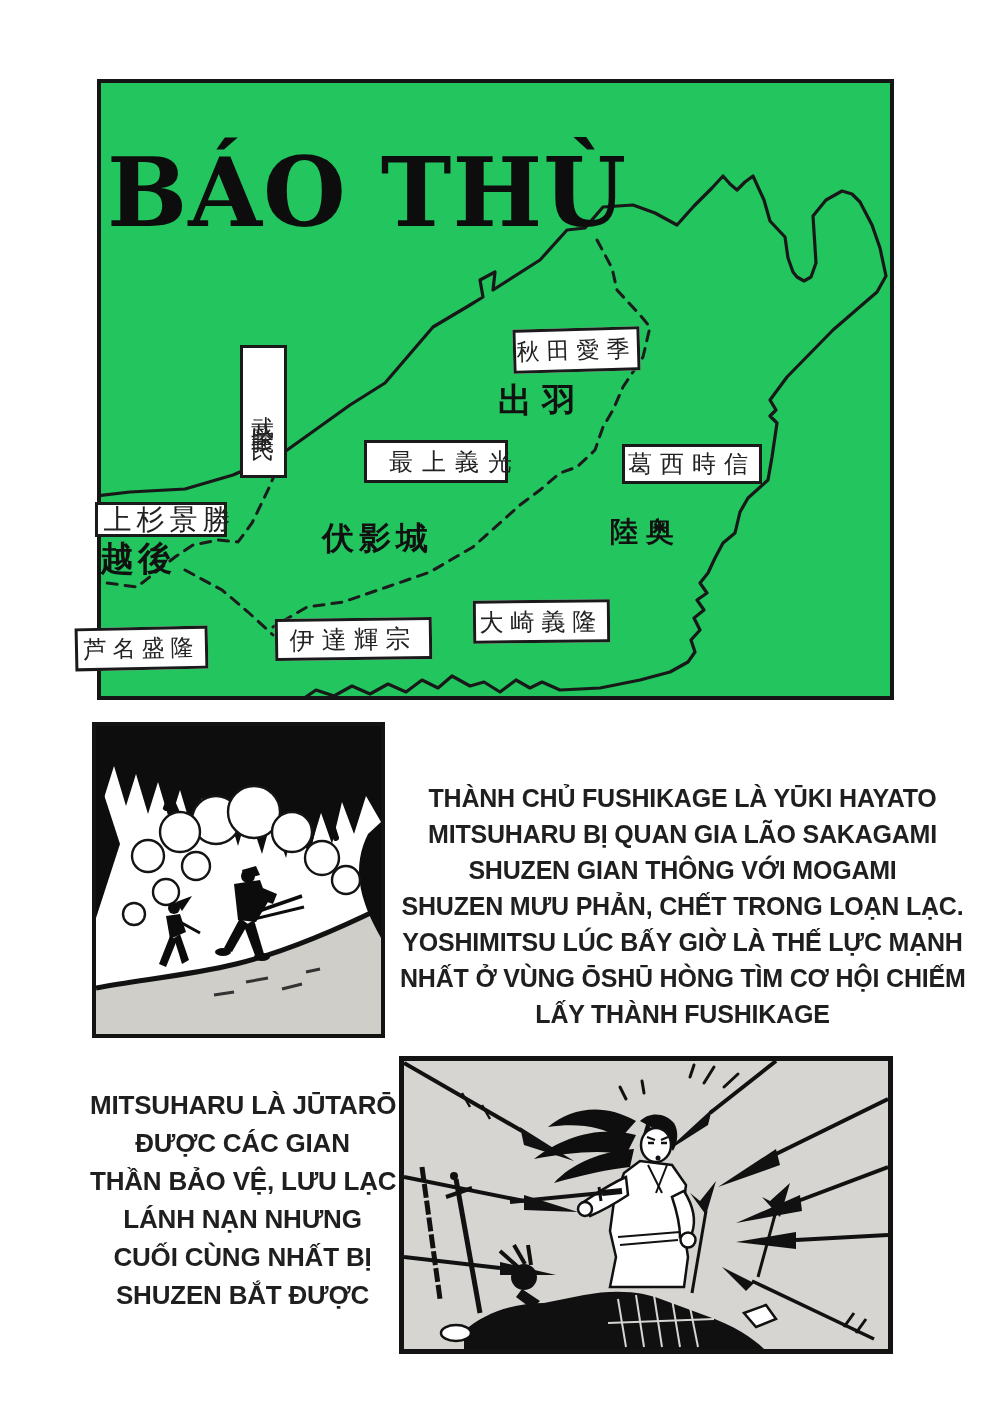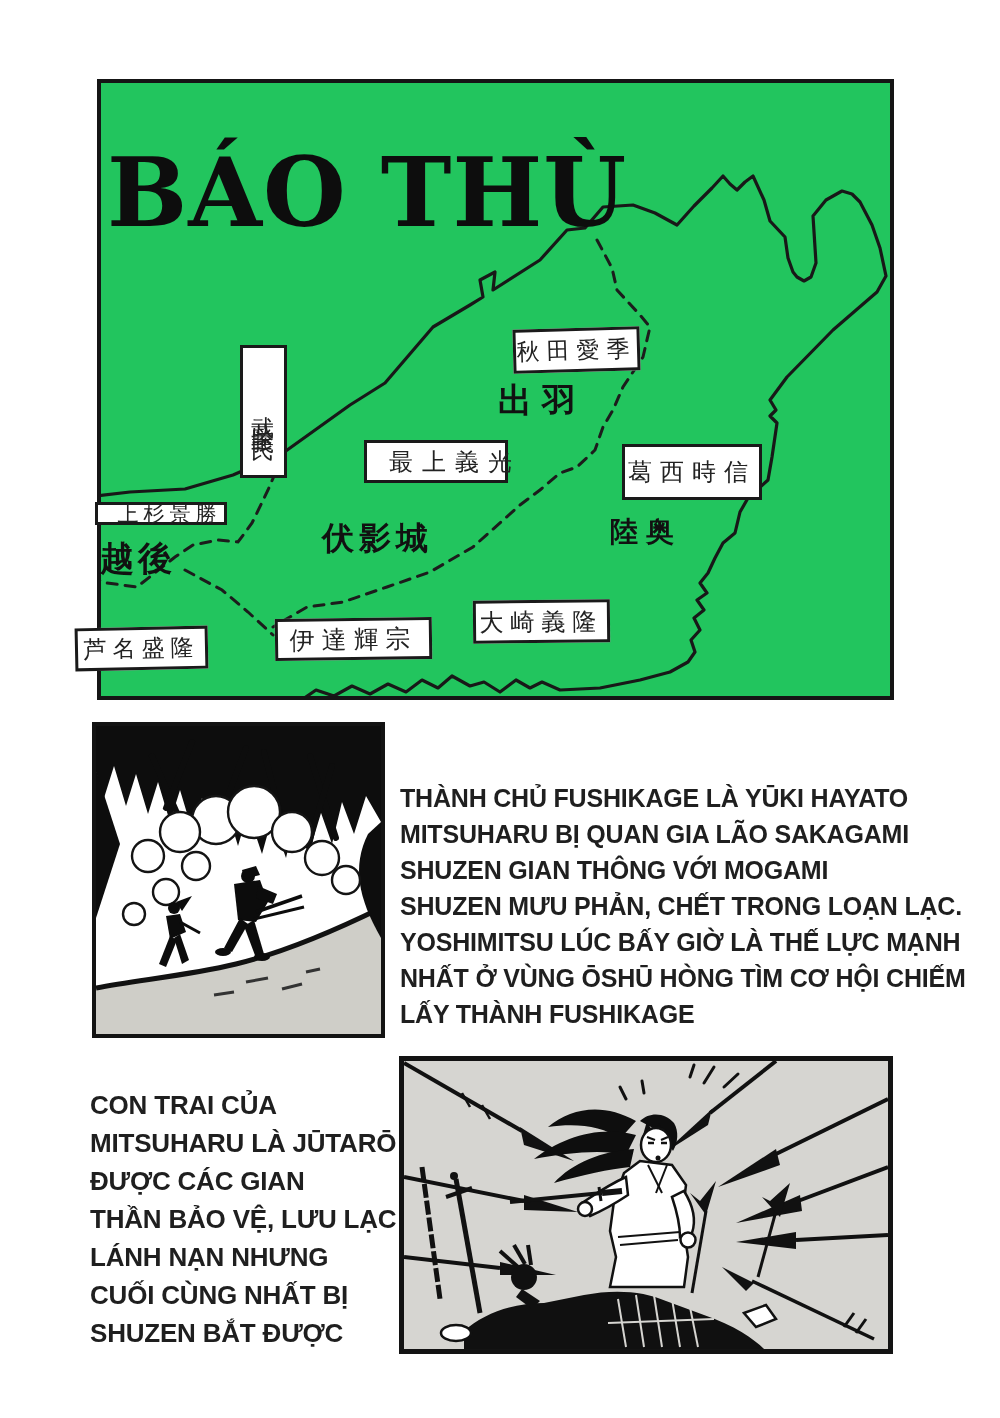--- a/index.html
+++ b/index.html
@@ -21,22 +21,22 @@
   .clan-box{
     position:absolute;box-sizing:border-box;border:3px solid #1a1a1a;background:#ffffff;
     display:flex;align-items:center;justify-content:center;
     font-family:"DejaVu Sans",sans-serif;color:#222;white-space:nowrap;z-index:3;
   }
   .clan-box span{display:block;}
   .cb-muto   {left:139px;top:262px;width:47px;height:133px;font-size:23px;}
   .cb-muto span{writing-mode:vertical-rl;text-orientation:upright;letter-spacing:7px;}
   .cb-akita  {left:412px;top:245px;width:127px;height:44px;font-size:23px;letter-spacing:7px;transform:rotate(-1.6deg);}
   .cb-mogami {left:263px;top:357px;width:144px;height:43px;font-size:24px;letter-spacing:9px;padding-left:38px;}
-  .cb-kasai  {left:521px;top:361px;width:140px;height:56px;font-size:24px;letter-spacing:8px;}
-  .cb-uesugi {left:-6px;top:419px;width:132px;height:23px;font-size:21px;letter-spacing:5px;padding-left:17px;}
+  .cb-kasai  {left:521px;top:361px;width:140px;height:40px;font-size:24px;letter-spacing:8px;}
+  .cb-uesugi {left:-6px;top:419px;width:132px;height:35px;font-size:28px;letter-spacing:5px;padding-left:17px;}
   .cb-ashina {left:-26px;top:544px;width:133px;height:43px;font-size:23px;letter-spacing:6px;transform:rotate(-1.2deg);}
   .cb-date   {left:174px;top:535px;width:157px;height:42px;font-size:25px;letter-spacing:7px;transform:rotate(-0.8deg);}
   .cb-osaki  {left:372px;top:517px;width:137px;height:43px;font-size:24px;letter-spacing:7px;transform:rotate(-0.6deg);}
 
   .region-name{
     position:absolute;font-family:"DejaVu Sans",sans-serif;font-weight:bold;color:#111;
     white-space:nowrap;z-index:2;
   }
   .rn-dewa     {left:397px;top:295px;font-size:34px;letter-spacing:10px;}
   .rn-mutsu    {left:509px;top:430px;font-size:28px;letter-spacing:8px;}
@@ -44,21 +44,21 @@
   .rn-echigo   {left:-1px;top:453px;font-size:34px;letter-spacing:4px;}
 
   
   .forest-panel{left:92px;top:722px;width:293px;height:316px;border:4px solid #131313;}
 
   
   .spear-panel{left:399px;top:1056px;width:494px;height:298px;border:5px solid #131313;background:#d6d5d1;}
 
   
   .narration{
-    position:absolute;text-align:left;color:#1f1f1f;font-weight:bold;
+    position:absolute;text-align:center;color:#1f1f1f;font-weight:bold;
     font-family:"Liberation Sans","DejaVu Sans",sans-serif;
   }
   .narration-top{left:400px;top:780px;width:565px;font-size:25px;line-height:36px;letter-spacing:-0.2px;}
   .narration-bottom{left:90px;top:1086px;width:305px;font-size:26px;line-height:38px;letter-spacing:-0.2px;}
   .narration div{white-space:nowrap;}
 </style>
 </head>
 <body>
 
 <div class="page">
@@ -197,21 +197,20 @@
     <div>THÀNH CHỦ FUSHIKAGE LÀ YŪKI HAYATO</div>
     <div>MITSUHARU BỊ QUAN GIA LÃO SAKAGAMI</div>
     <div>SHUZEN GIAN THÔNG VỚI MOGAMI</div>
     <div>SHUZEN MƯU PHẢN, CHẾT TRONG LOẠN LẠC.</div>
     <div>YOSHIMITSU LÚC BẤY GIỜ LÀ THẾ LỰC MẠNH</div>
     <div>NHẤT Ở VÙNG ŌSHŪ HÒNG TÌM CƠ HỘI CHIẾM</div>
     <div>LẤY THÀNH FUSHIKAGE</div>
   </div>
 
   <div class="narration narration-bottom">
-    <div>CON TRAI CỦA</div>
     <div>MITSUHARU LÀ JŪTARŌ</div>
     <div>ĐƯỢC CÁC GIAN</div>
     <div>THẦN BẢO VỆ, LƯU LẠC</div>
     <div>LÁNH NẠN NHƯNG</div>
     <div>CUỐI CÙNG NHẤT BỊ</div>
     <div>SHUZEN BẮT ĐƯỢC</div>
   </div>
 
   <section class="panel spear-panel">
     <svg viewBox="0 0 484 288" width="484" height="288">

